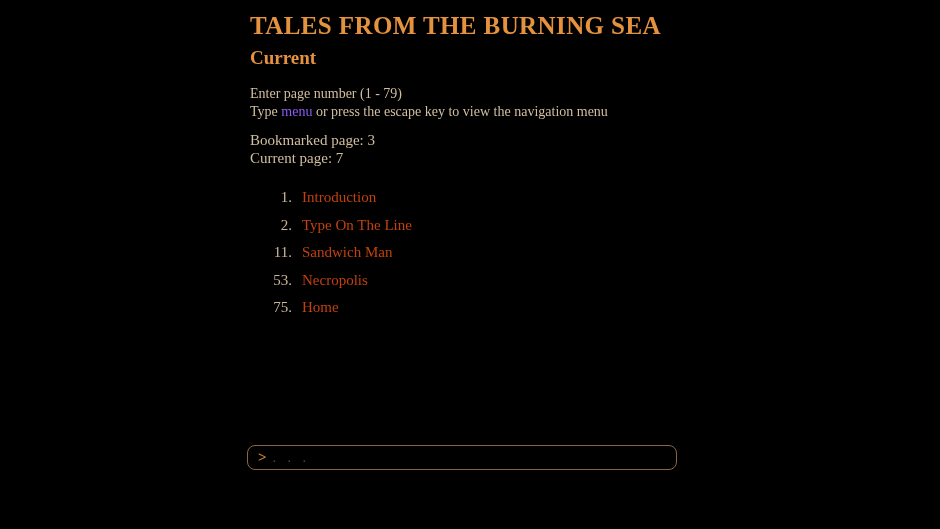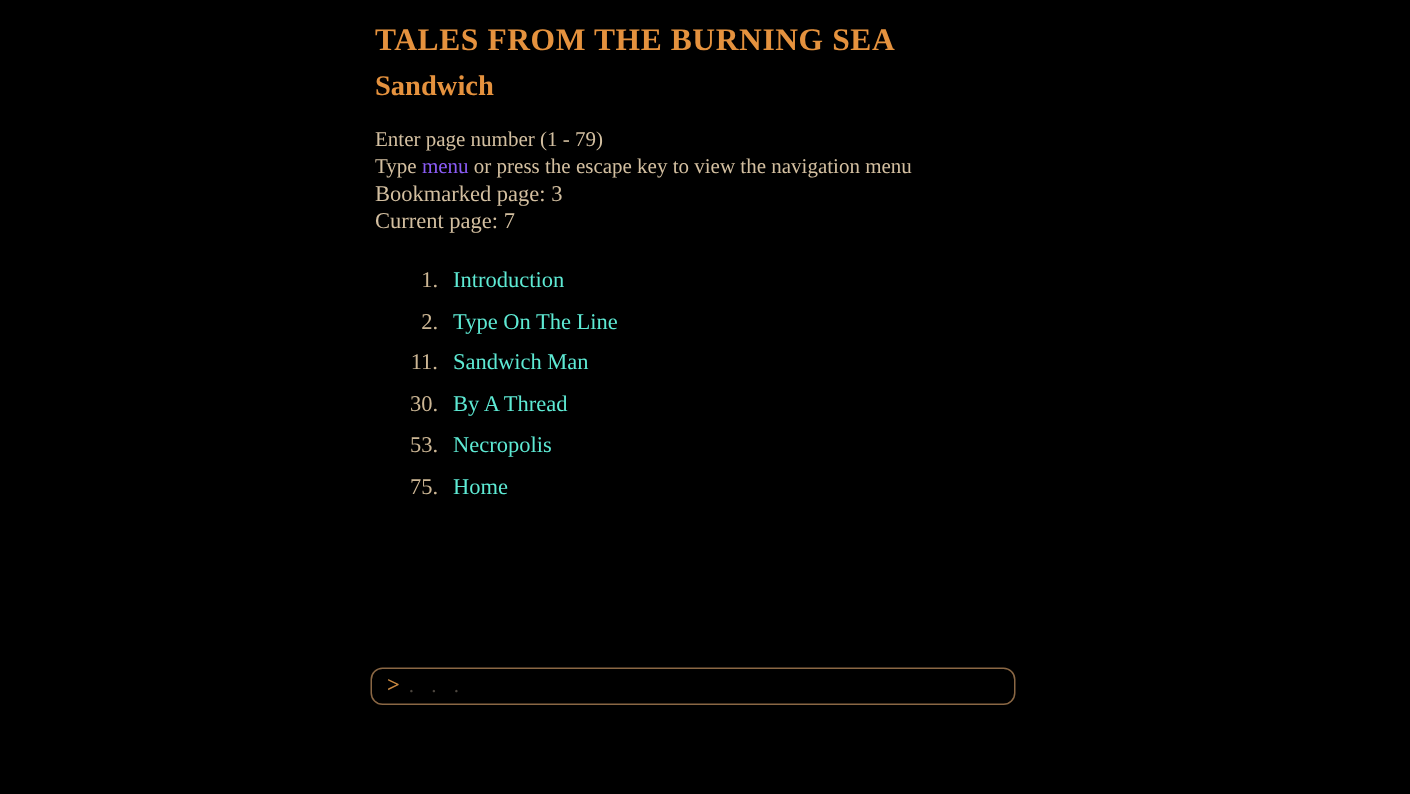--- a/index.html
+++ b/index.html
@@ -10,21 +10,21 @@
     overflow: hidden;
     position: relative;
   }
   .content {
     position: absolute;
     left: 250px;
     top: 13px;
     width: 430px;
   }
   h1.game-title {
-    font-size: 21px;
+    font-size: 25px;
     font-weight: bold;
     color: #e5923e;
     letter-spacing: 0.4px;
     line-height: 26px;
   }
   h2.page-title {
     font-size: 19px;
     font-weight: bold;
     color: #e5923e;
     margin-top: 7px;
@@ -35,20 +35,21 @@
     font-size: 14px;
     line-height: 18px;
     color: #d3bfa0;
   }
   .inst .line { display: block; }
   .menu-link {
     color: #8b5cf6;
     cursor: pointer;
   }
   .status {
+    margin-top: 10px;
     font-size: 15px;
     line-height: 18px;
     color: #d3bfa0;
   }
   .status .line { display: block; }
   .toc {
     margin-top: 21px;
     font-size: 15px;
   }
   .toc-row {
@@ -56,21 +57,21 @@
     line-height: 18px;
     margin-bottom: 9.5px;
   }
   .toc-num {
     width: 42px;
     text-align: right;
     margin-right: 10px;
     color: #cdb795;
   }
   .toc-link {
-    color: #5eead4;
+    color: #c2410c;
     cursor: pointer;
   }
   .input-box {
     position: absolute;
     left: 247px;
     top: 445px;
     width: 430px;
     height: 25px;
     border: 1px solid #8a6744;
     border-radius: 8px;
@@ -100,21 +101,21 @@
     letter-spacing: 4px;
     opacity: 1;
   }
 </style>
 </head>
 <body>
 
 <div class="content">
 
   <h1 class="game-title">TALES FROM THE BURNING SEA</h1>
-  <h2 class="page-title">Sandwich</h2>
+  <h2 class="page-title">Current</h2>
 
   <p class="inst">
     <span class="line">Enter page number (1 - 79)</span>
     <span class="line"><span>Type </span><span class="menu-link">menu</span><span> or press the escape key to view the navigation menu</span></span>
   </p>
 
   <p class="status">
     <span class="line">Bookmarked page: 3</span>
     <span class="line">Current page: 7</span>
   </p>
@@ -126,24 +127,20 @@
     </div>
     <div class="toc-row">
       <span class="toc-num">2.</span>
       <span class="toc-link">Type On The Line</span>
     </div>
     <div class="toc-row">
       <span class="toc-num">11.</span>
       <span class="toc-link">Sandwich Man</span>
     </div>
     <div class="toc-row">
-      <span class="toc-num">30.</span>
-      <span class="toc-link">By A Thread</span>
-    </div>
-    <div class="toc-row">
       <span class="toc-num">53.</span>
       <span class="toc-link">Necropolis</span>
     </div>
     <div class="toc-row">
       <span class="toc-num">75.</span>
       <span class="toc-link">Home</span>
     </div>
   </div>
 
 </div>

